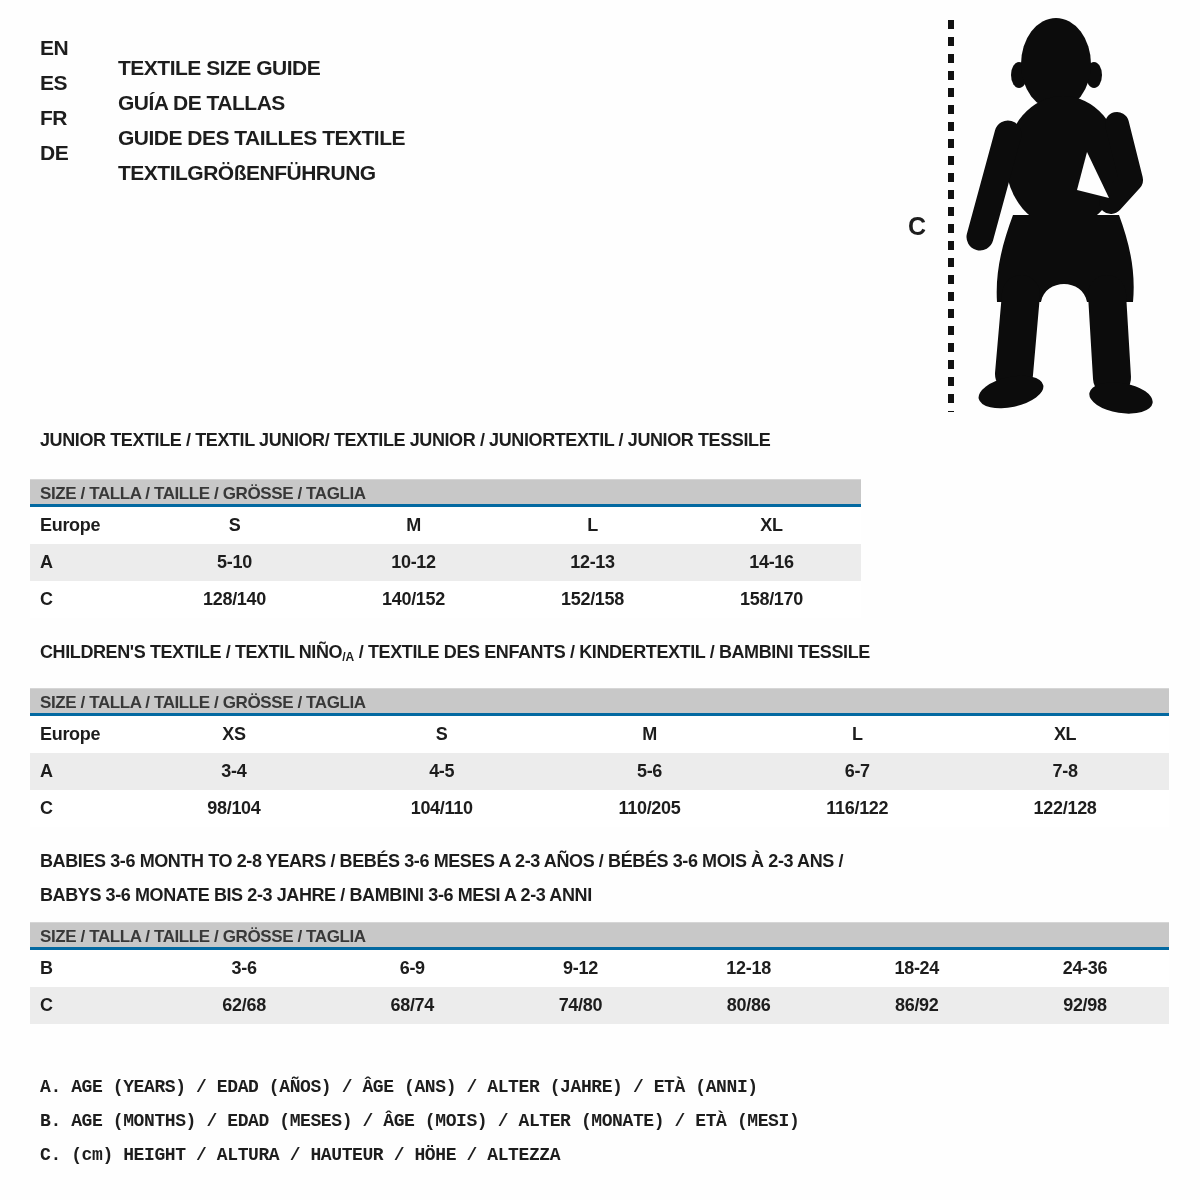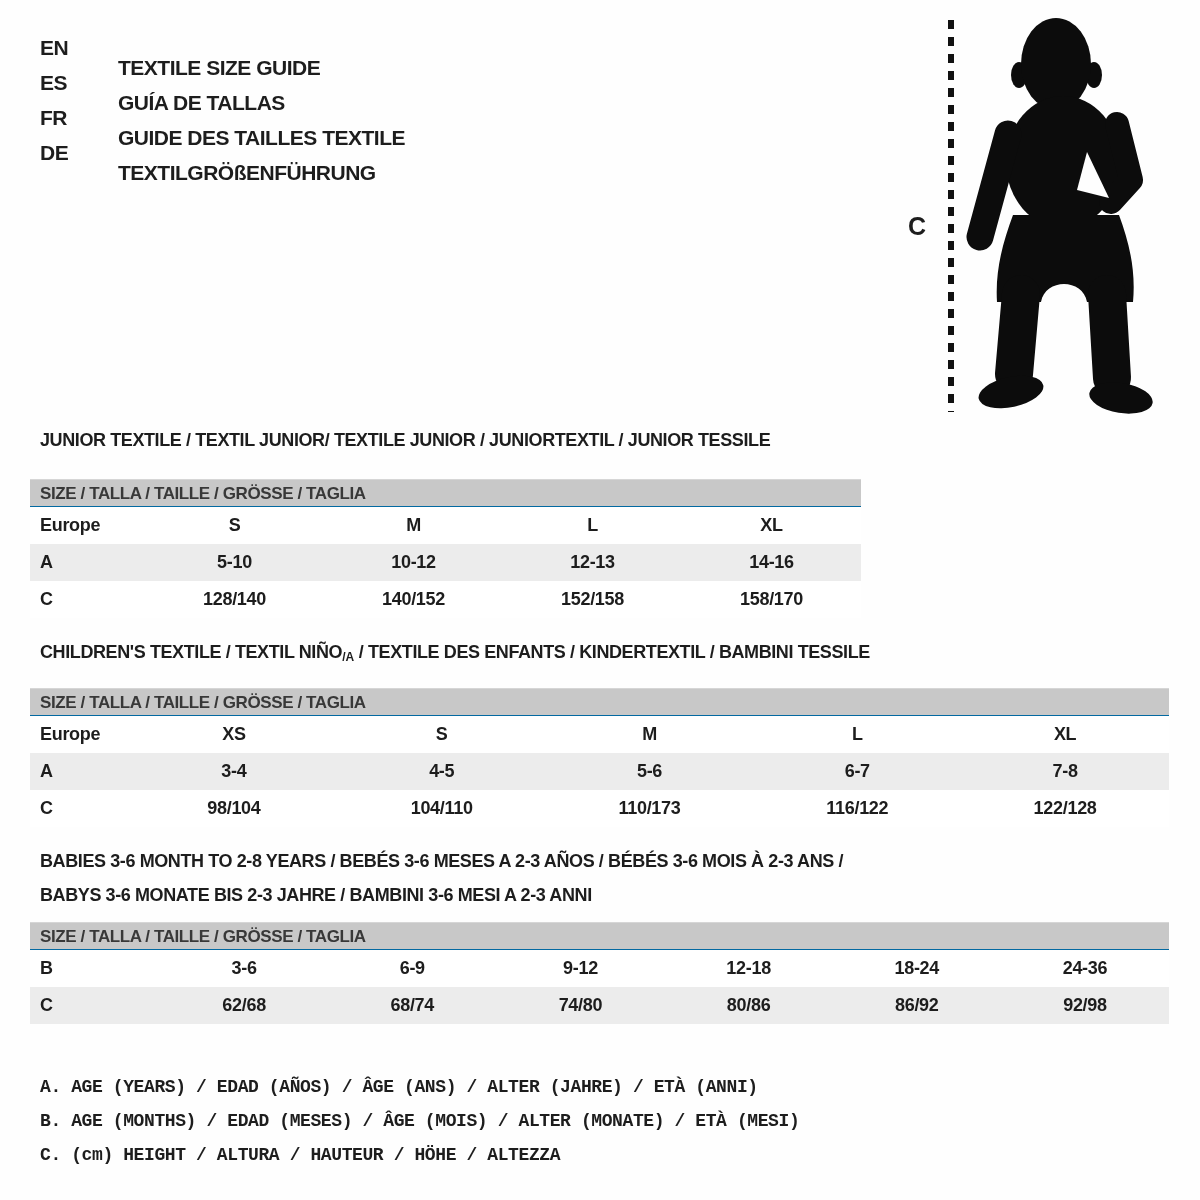--- a/index.html
+++ b/index.html
@@ -28,21 +28,21 @@
   
   .section-heading { position: absolute; left: 40px; font-size: 18px; letter-spacing: -0.4px; white-space: nowrap; }
   .section-heading .subscript { font-size: 12px; vertical-align: -3px; letter-spacing: 0; }
   .heading-2line { line-height: 34px; }
 
   
   .size-table { position: absolute; left: 30px; background: #fff; }
   .t-header {
     height: 28px; line-height: 28px;
     background: #c8c8c8;
-    border-bottom: 1px solid #0369a1;
+    border-bottom: 3px solid #0369a1;
     border-top: 1px solid #d6d6d6;
     padding-left: 10px;
     font-size: 17px; letter-spacing: -0.4px;
     color: #383838;
     white-space: nowrap;
   }
   .t-row { display: flex; height: 37px; align-items: center; font-size: 18px; letter-spacing: -0.3px; }
   .t-row.shaded { background: #ececec; }
   .t-label { padding-left: 10px; }
   .w-junior  .t-label { width: 115px; }
@@ -156,21 +156,21 @@
       <div class="t-cell">3-4</div>
       <div class="t-cell">4-5</div>
       <div class="t-cell">5-6</div>
       <div class="t-cell">6-7</div>
       <div class="t-cell">7-8</div>
     </div>
     <div class="t-row">
       <div class="t-label">C</div>
       <div class="t-cell">98/104</div>
       <div class="t-cell">104/110</div>
-      <div class="t-cell">110/173</div>
+      <div class="t-cell">110/205</div>
       <div class="t-cell">116/122</div>
       <div class="t-cell">122/128</div>
     </div>
   </div>
 
   <div class="section-heading heading-2line" style="top:844px">
     <div>BABIES 3-6 MONTH TO 2-8 YEARS / BEBÉS 3-6 MESES A 2-3 AÑOS / BÉBÉS 3-6 MOIS À 2-3 ANS /</div>
     <div>BABYS 3-6 MONATE BIS 2-3 JAHRE / BAMBINI 3-6 MESI A 2-3 ANNI</div>
   </div>
 

